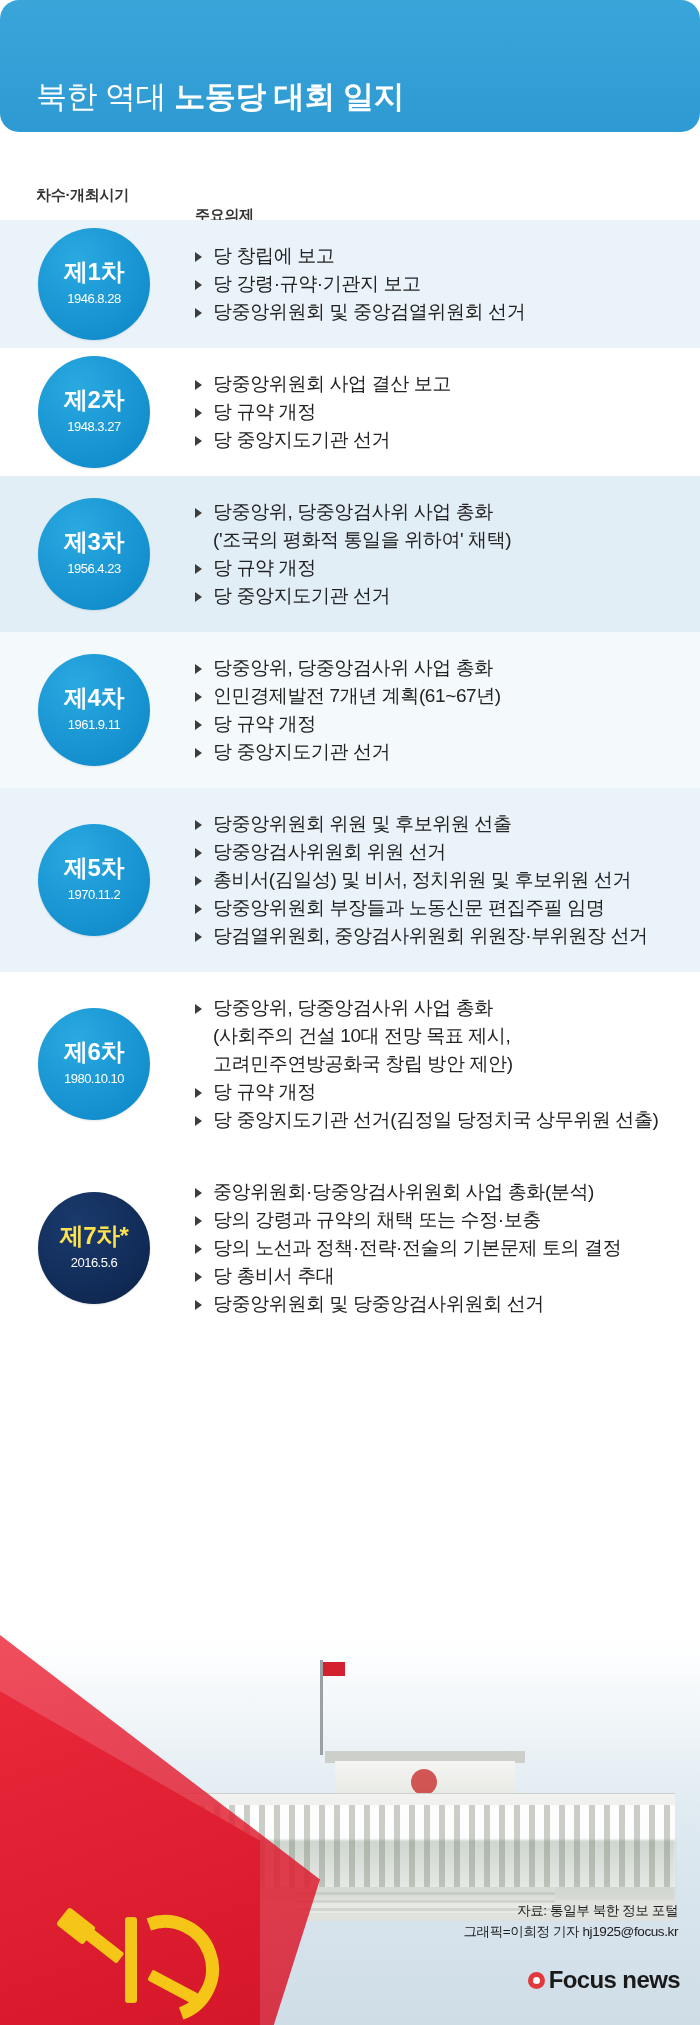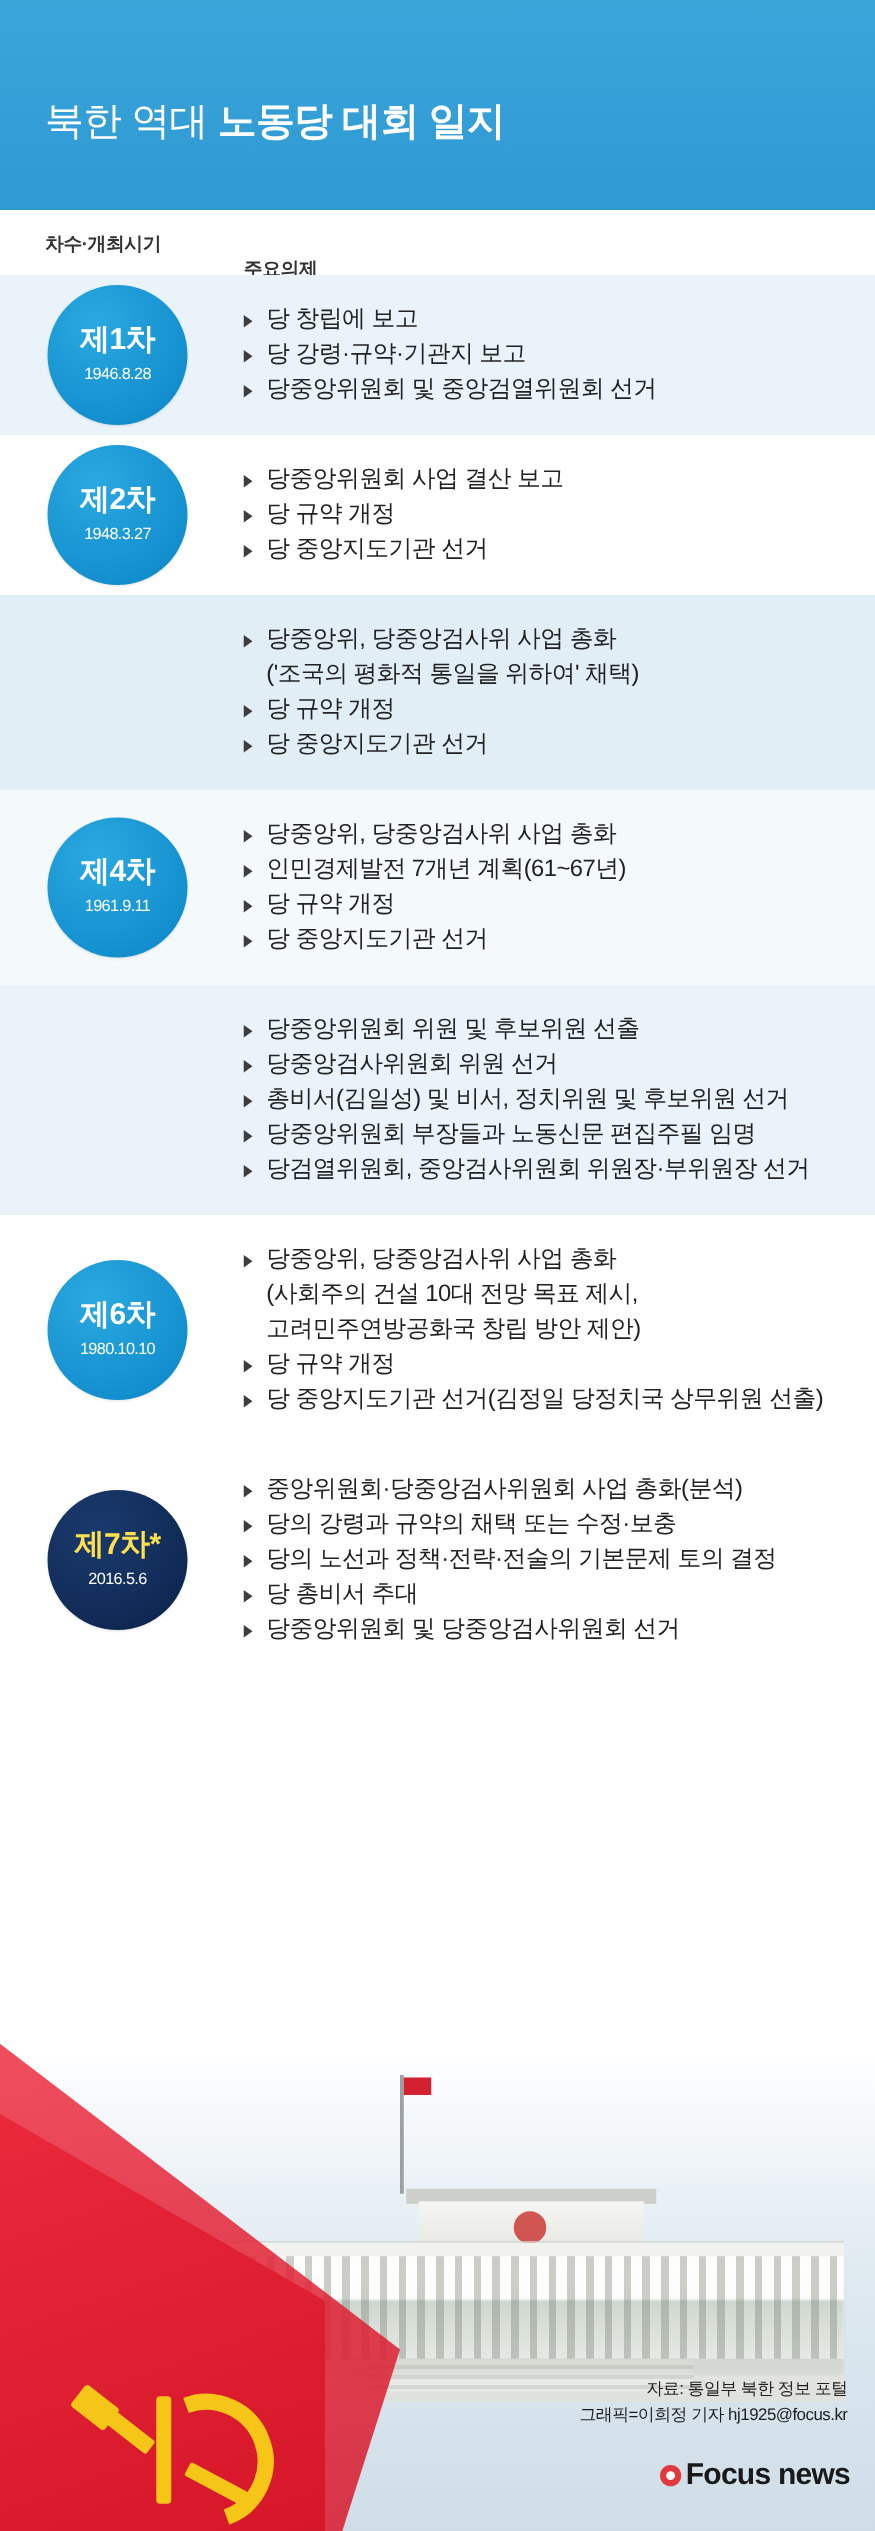--- a/index.html
+++ b/index.html
@@ -16,23 +16,24 @@
     height: 2025px;
     overflow: hidden;
     background: #ffffff;
   }
 
   
   .header {
     position: absolute;
     left: 0; top: 0;
     width: 700px;
-    height: 168px;
+    height: 132px;
     background: #2f9fd6;
     background: linear-gradient(180deg, #3aa5d9 0%, #2e9ad3 100%);
+    border-radius: 19px;
   }
   .header-title {
     position: absolute;
     left: 36px;
     top: 28px;
     color: #ffffff;
     font-size: 31px;
     line-height: 46px;
     font-weight: bold;
     letter-spacing: -0.5px;
@@ -380,40 +381,48 @@
           <div class="badge-title">제2차</div>
           <div class="badge-date">1948.3.27</div>
         </div>
         <div class="items">
           <div class="item bulleted">당중앙위원회 사업 결산 보고</div>
           <div class="item bulleted">당 규약 개정</div>
           <div class="item bulleted">당 중앙지도기관 선거</div>
         </div>
       </div>
       <div class="row shade-c">
+        <div class="badge">
+          <div class="badge-title">제3차</div>
+          <div class="badge-date">1956.4.23</div>
+        </div>
         <div class="items">
           <div class="item bulleted">당중앙위, 당중앙검사위 사업 총화</div>
           <div class="item sub">('조국의 평화적 통일을 위하여' 채택)</div>
           <div class="item bulleted">당 규약 개정</div>
           <div class="item bulleted">당 중앙지도기관 선거</div>
         </div>
       </div>
       <div class="row shade-d">
         <div class="badge">
           <div class="badge-title">제4차</div>
           <div class="badge-date">1961.9.11</div>
         </div>
         <div class="items">
           <div class="item bulleted">당중앙위, 당중앙검사위 사업 총화</div>
           <div class="item bulleted">인민경제발전 7개년 계획(61~67년)</div>
           <div class="item bulleted">당 규약 개정</div>
           <div class="item bulleted">당 중앙지도기관 선거</div>
         </div>
       </div>
       <div class="row shade-a">
+        <div class="badge">
+          <div class="badge-title">제5차</div>
+          <div class="badge-date">1970.11.2</div>
+        </div>
         <div class="items">
           <div class="item bulleted">당중앙위원회 위원 및 후보위원 선출</div>
           <div class="item bulleted">당중앙검사위원회 위원 선거</div>
           <div class="item bulleted">총비서(김일성) 및 비서, 정치위원 및 후보위원 선거</div>
           <div class="item bulleted">당중앙위원회 부장들과 노동신문 편집주필 임명</div>
           <div class="item bulleted">당검열위원회, 중앙검사위원회 위원장·부위원장 선거</div>
         </div>
       </div>
       <div class="row shade-b">
         <div class="badge">

